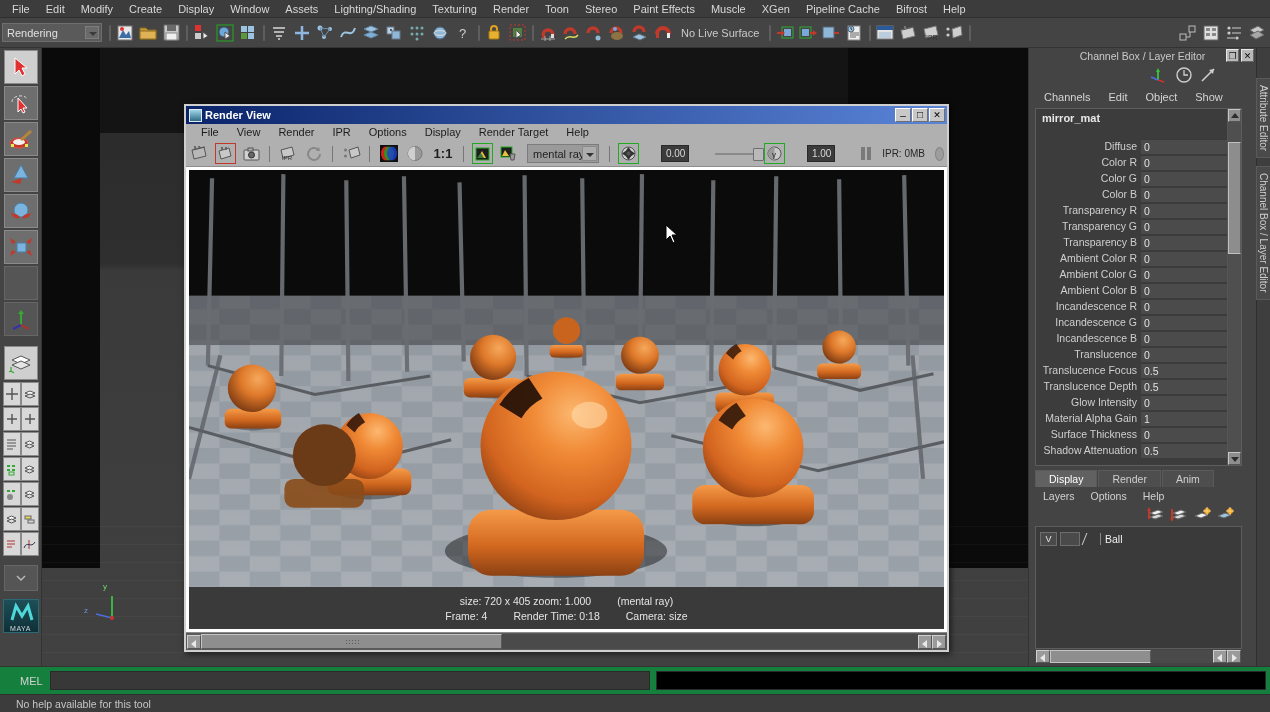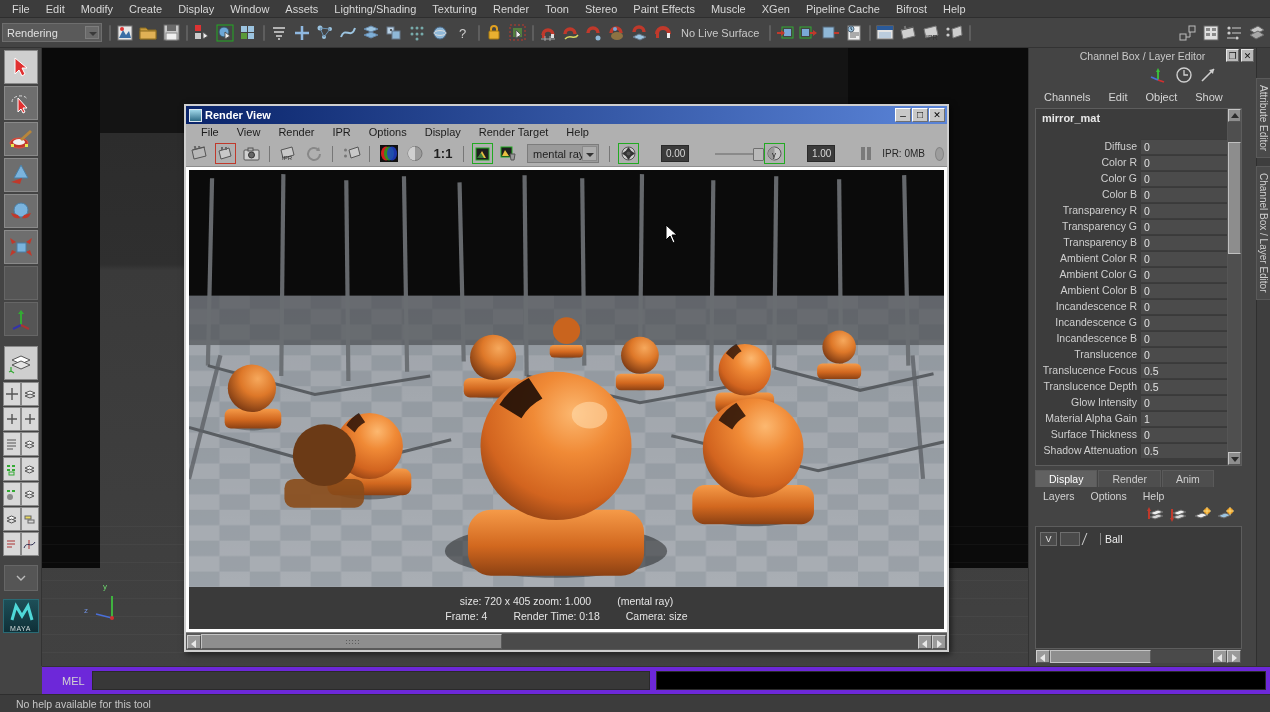--- a/index.html
+++ b/index.html
@@ -322,22 +322,22 @@
     align-items:center; flex:0 0 14px; padding-top:30px; gap:8px;
     border-left:1px solid #2f2f2f;
   }
   .vtab {
     writing-mode:vertical-rl; font-size:10px; color:#cfcfcf; background:#4a4a4a;
     padding:6px 1px; border:1px solid #5a5a5a; white-space:nowrap;
   }
 
   
   .cmdline {
-    height:28px; background:#6d28d9; display:flex; align-items:center;
-    padding:0 4px; gap:6px; flex:0 0 28px; border-top:1px solid #333;margin-left:42px;
+    height:28px; background:#15803d; display:flex; align-items:center;
+    padding:0 4px; gap:6px; flex:0 0 28px; border-top:1px solid #333;
   }
   .cmdline .lbl { font-size:11px; color:#d2d2d2; width:40px; padding-left:16px; }
   .cmdline .field { flex:1; height:19px; background:#383838; border:1px solid #2a2a2a; }
   .cmdline .out { width:610px; height:19px; background:#000; border:1px solid #2a2a2a; }
   .statusbar {
     height:18px; background:#3c3c3c; display:flex; align-items:center;
     padding-left:16px; font-size:10.5px; color:#c5c5c5; flex:0 0 18px;
     border-top:1px solid #2e2e2e;
   }
 </style>

